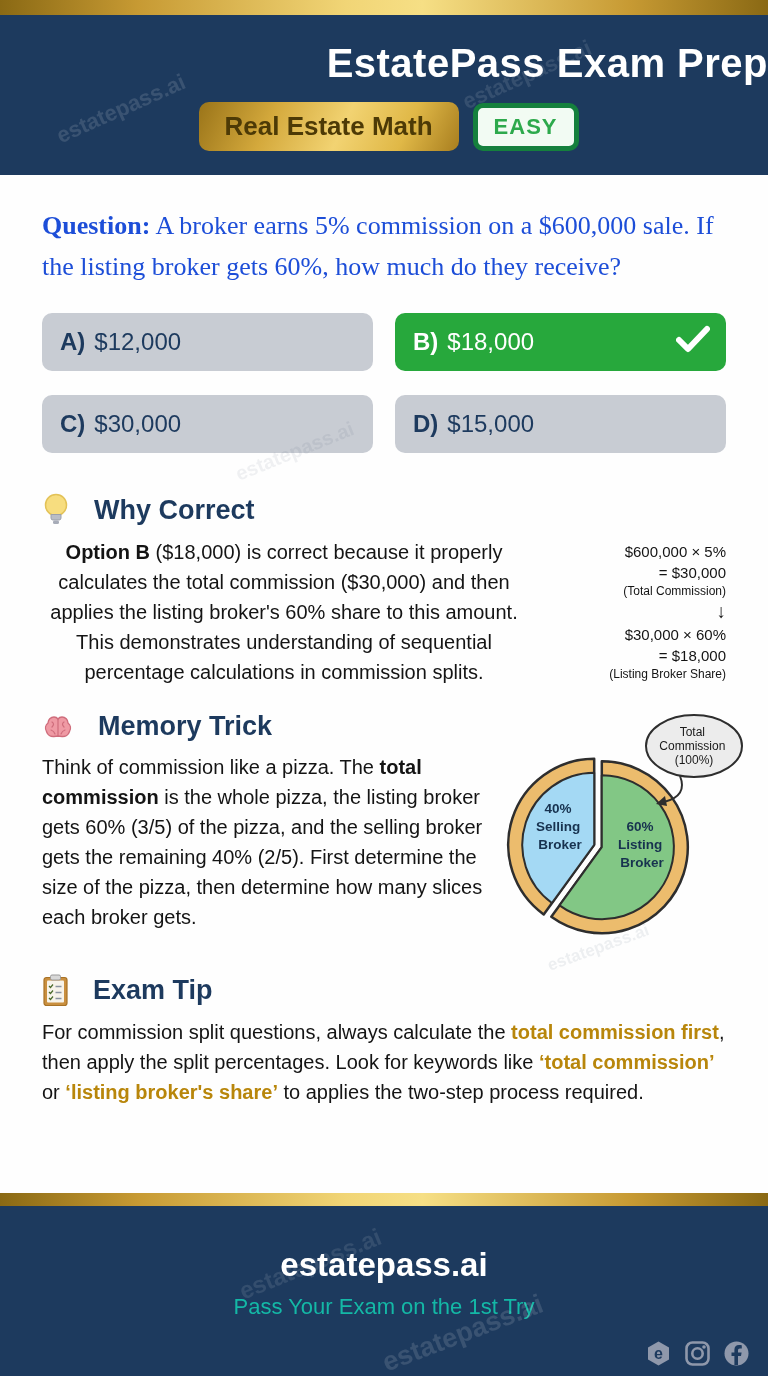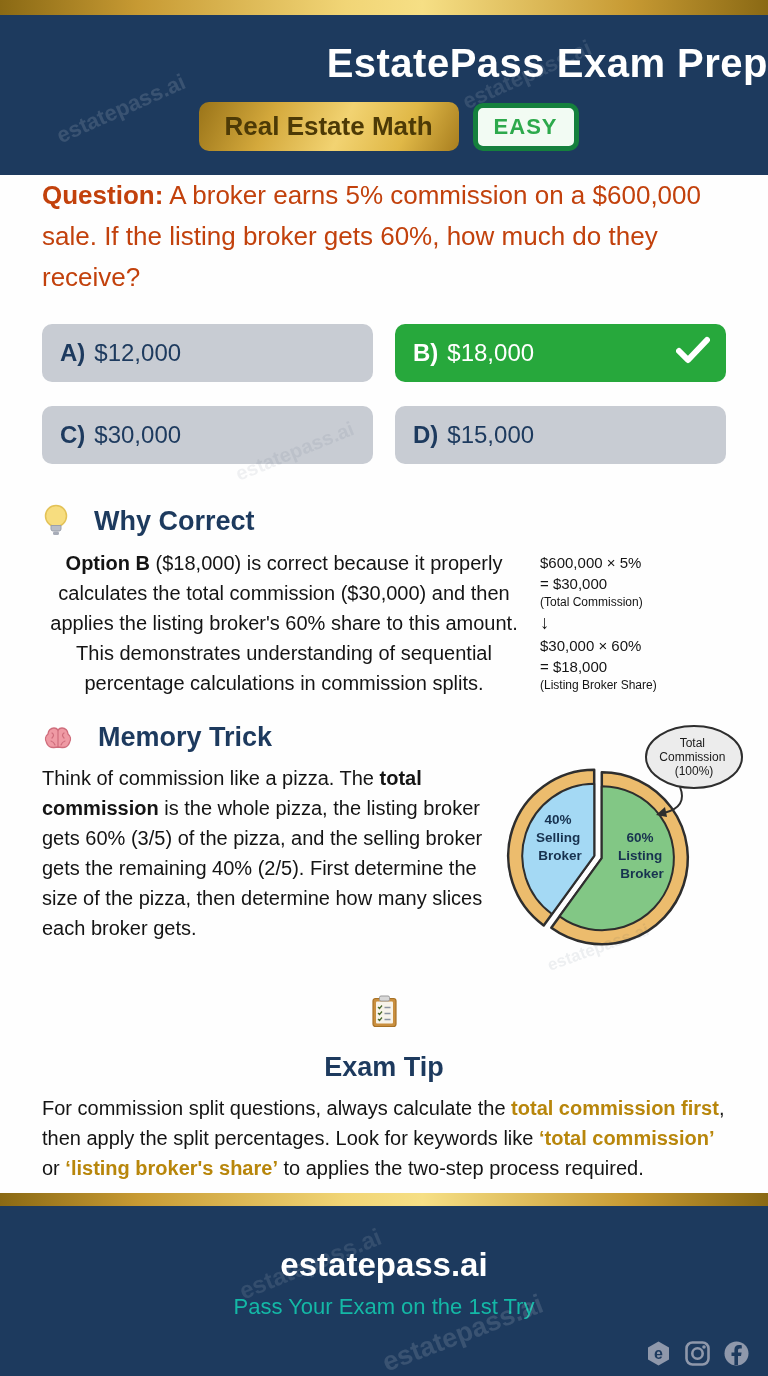--- a/index.html
+++ b/index.html
@@ -18,40 +18,40 @@
   .badge-row { margin-top:16px; display:flex; justify-content:center; align-items:center; gap:14px; }
   .badge-gold { display:inline-block; padding:9px 26px; border-radius:10px;
     background:linear-gradient(115deg,#9a7419 0%,#d4a93c 28%,#f2d372 55%,#e0b847 78%,#a87e1f 100%);
     color:#4d3a06; font-size:26px; font-weight:800;margin-left:9px; }
   .badge-easy { display:inline-block; padding:6px 16px; border-radius:10px; background:#f2fbf3;
     border:5px solid #15803d; color:#2da94c; font-size:22px; font-weight:800; letter-spacing:1px; }
 
   
   .content { position:relative; height:1018px; padding:0 42px; background:#fefefe; overflow:hidden; }
 
-  .question { font-size:26px; line-height:41px; color:#c2410c; }
+  .question { margin-top:30px; font-size:26px; line-height:41px; color:#1d4ed8;font-family:Liberation Serif, serif; }
   .question b { font-weight:800; }
 
   .options-grid { margin-top:26px; display:grid; grid-template-columns:1fr 1fr; column-gap:22px; row-gap:24px; }
   .option { position:relative; height:58px; border-radius:10px; background:#c8ccd3; display:flex; align-items:center;
     padding:0 18px; font-size:24px; color:#1d3a5e; cursor:pointer; }
   .option .letter { font-weight:800; margin-right:9px; }
   .option.correct { background:#27a83c; color:#ffffff; }
   .check { position:absolute; right:16px; top:50%; transform:translateY(-50%); }
 
   .section-heading { display:flex; align-items:center; gap:24px; font-size:27px; font-weight:800; color:#1d3a5e; }
   .h-why { margin-top:40px; }
   .h-mem { margin-top:24px; }
-  .h-tip { margin-top:28px;flex-direction:column; }
+  .h-tip { margin-top:18px; }
   .icon { flex:0 0 auto; display:inline-flex; }
 
   .why-flex { margin-top:10px; display:flex; }
   .body-text { font-size:20px; line-height:30px; color:#141414; }
   .why-body { flex:1 1 auto; padding-right:14px;text-align:center; }
-  .calc-panel { flex:0 0 186px; text-align:left; color:#141414; padding-top:4px; }
+  .calc-panel { flex:0 0 186px; text-align:right; color:#141414; padding-top:4px; }
   .calc-f { font-size:15px; line-height:21px; }
   .calc-l { font-size:12px; line-height:17px; }
   .calc-a { font-size:19px; line-height:24px; }
 
   .mem-flex { margin-top:10px; display:flex; }
   .mem-body { flex:0 0 462px; }
   .pie-wrap { flex:1 1 auto; position:relative; margin-top:-44px; margin-right:-34px; }
 
   .gold-text { color:#b8860b; font-weight:800; }
 

